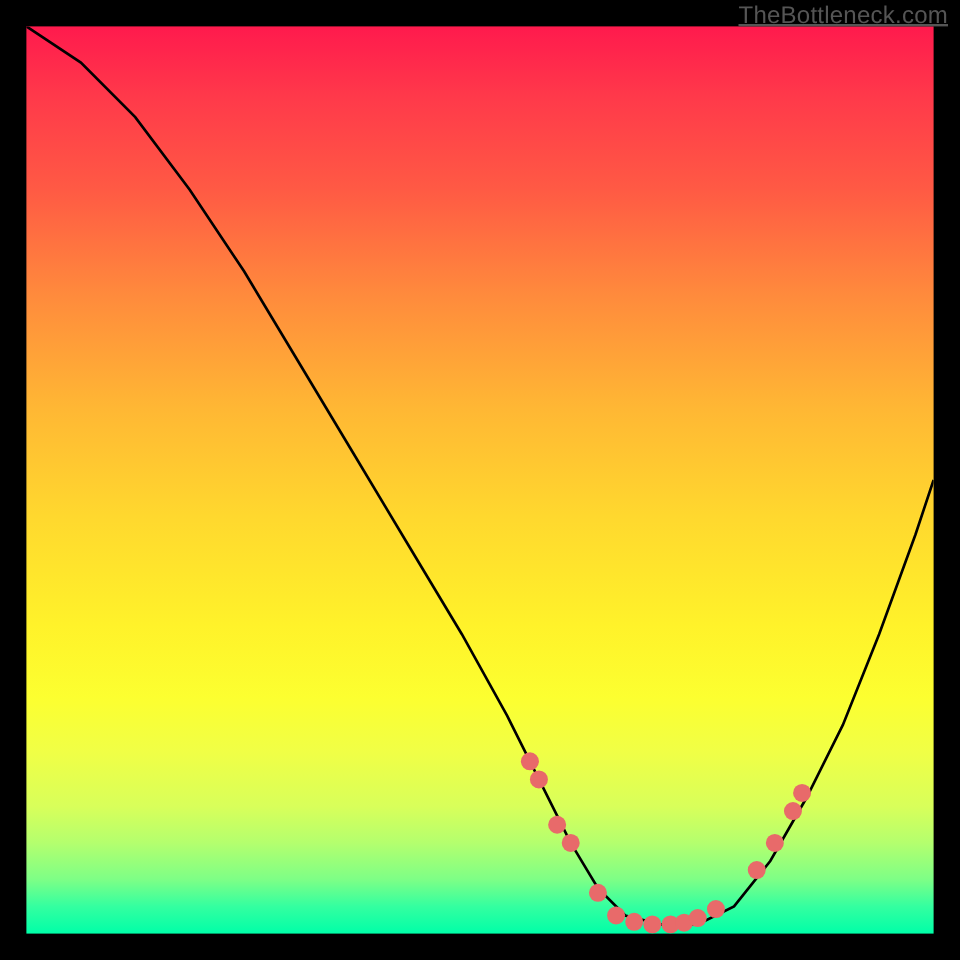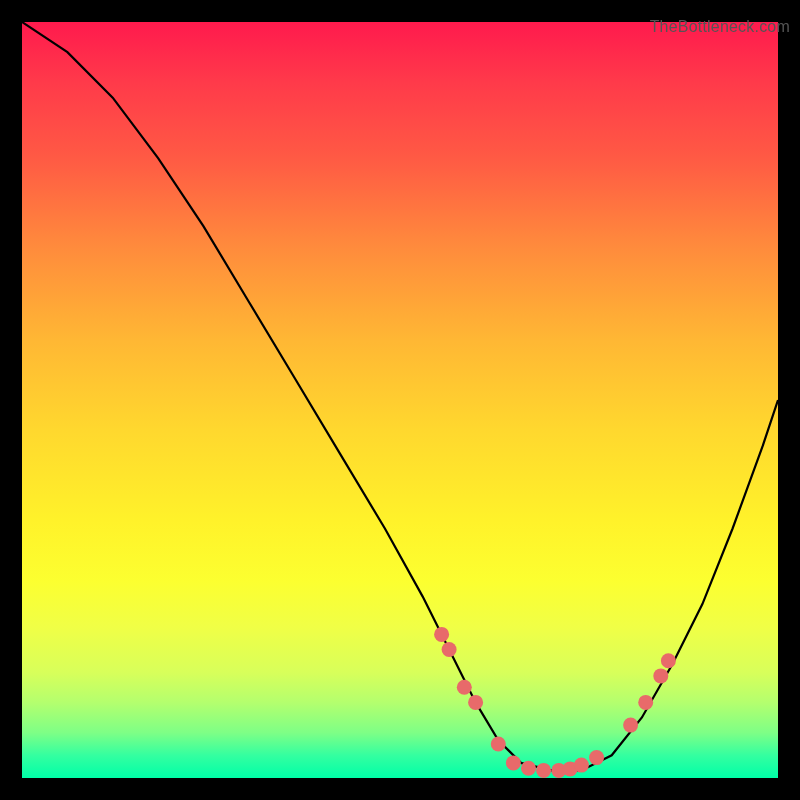--- a/index.html
+++ b/index.html
@@ -29,26 +29,27 @@
       #f0ff46 80%,
       #d8ff5a 86%,
       #b4ff6e 90%,
       #7eff86 94%,
       #34ffa0 97%,
       #00ffa8 100%
     );
   }
   .watermark {
     position: absolute;
-    top: 18px;
+    top: 2px;
     right: 10px;
     color: #555;
-    font-size: 16px;
+    font-size: 20px;
     font-weight: 500;
     letter-spacing: 0.2px;
+    text-decoration: underline;
   }
   svg.plot {
     position: absolute;
     left: 22px;
     top: 22px;
     width: 756px;
     height: 756px;
   }
 </style>
 </head>

